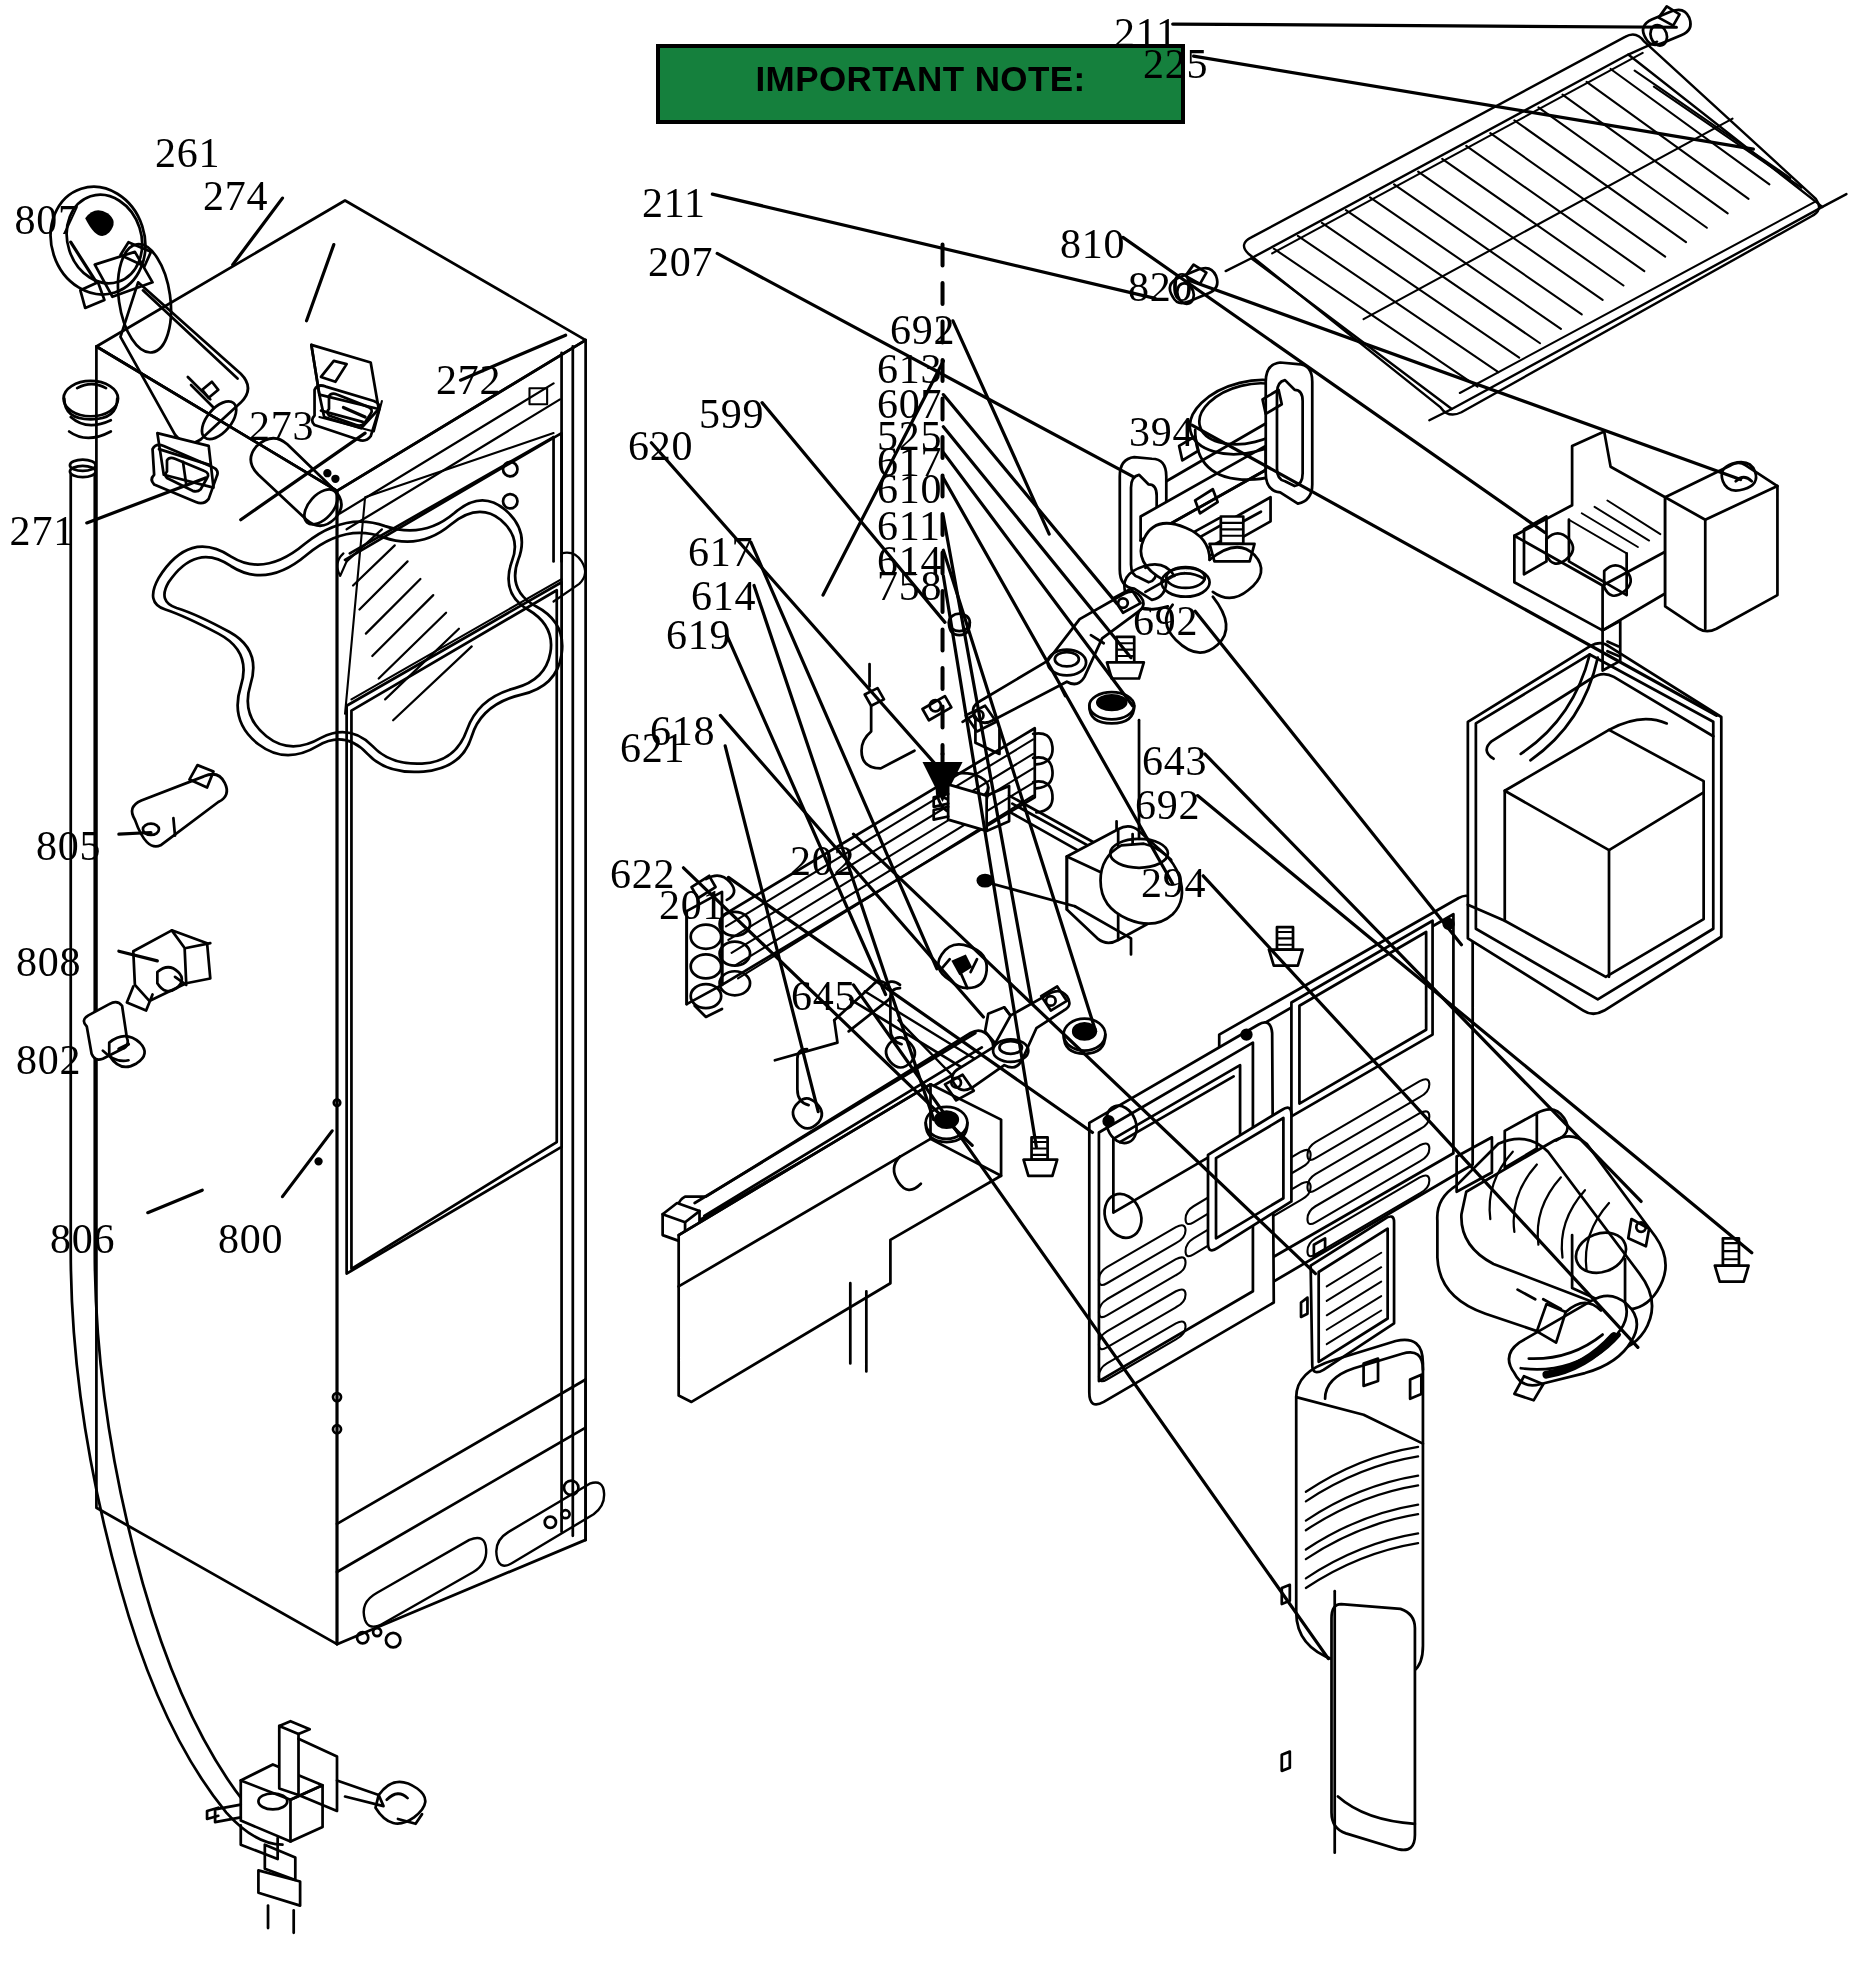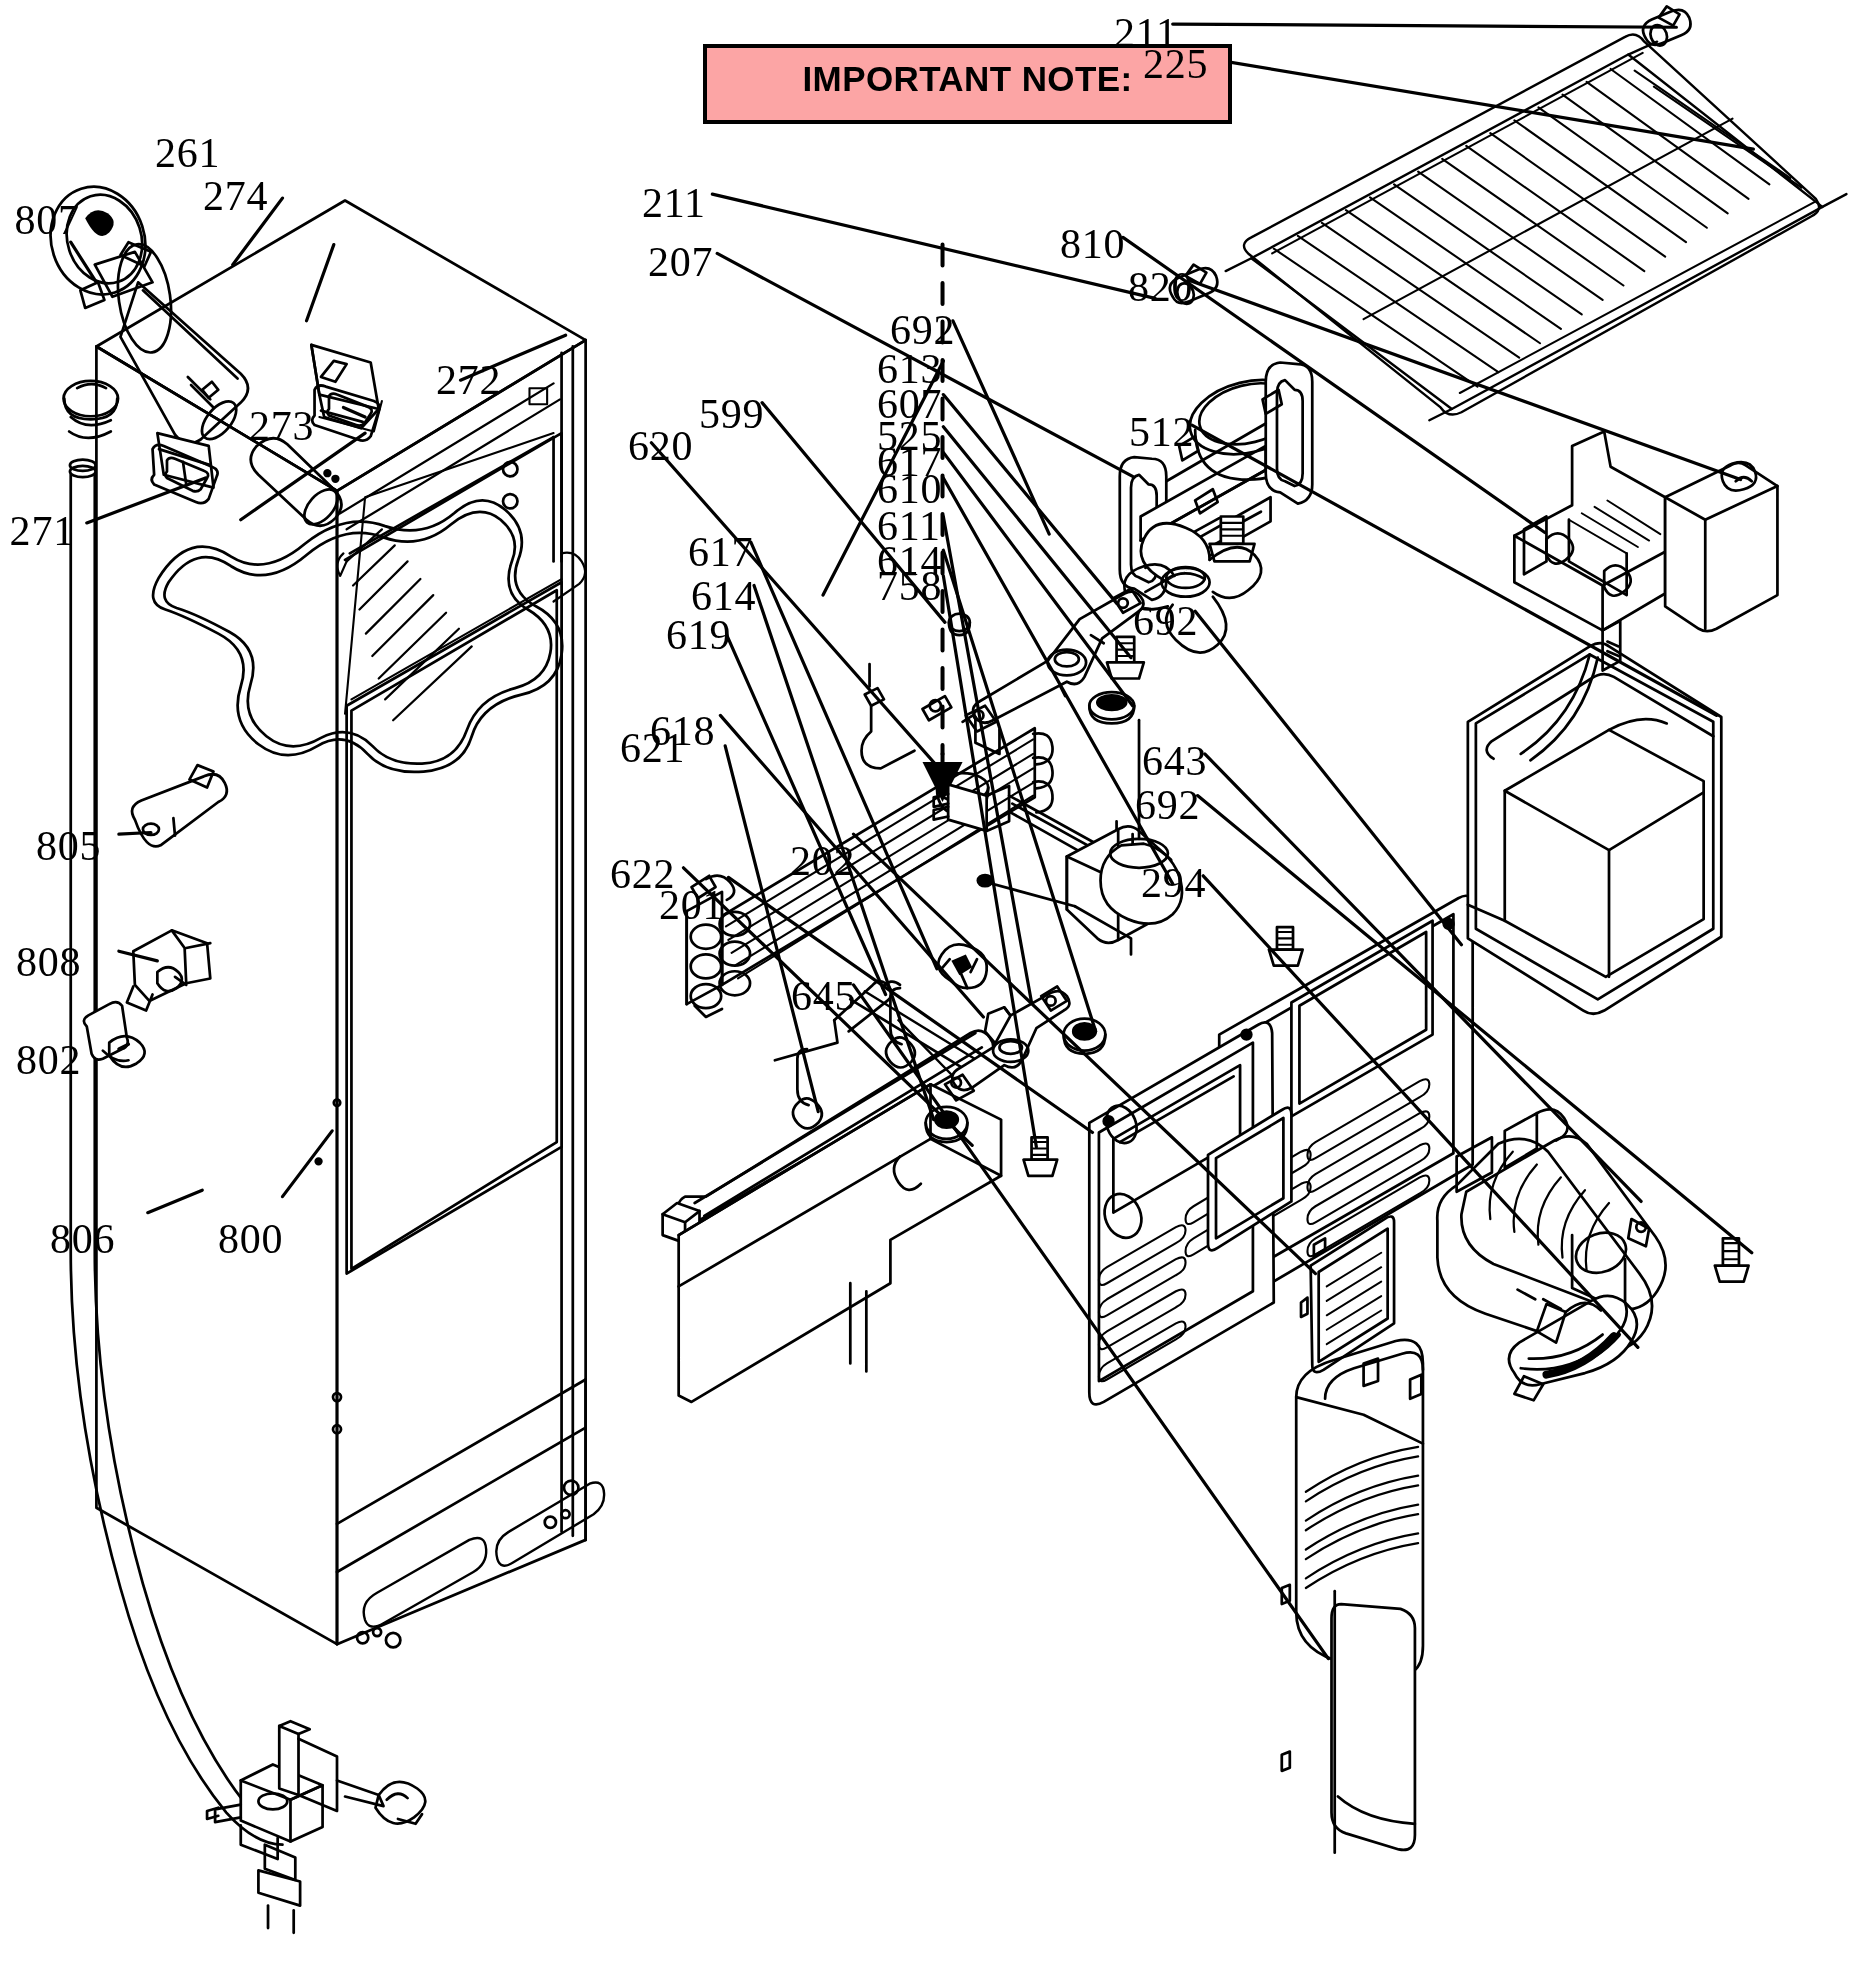--- a/index.html
+++ b/index.html
@@ -1,22 +1,22 @@
 <!DOCTYPE html>
 <html style="font-size:13px"><head>
 <meta charset="utf-8">
 <style>
   html,body{margin:0;padding:0;background:#fff;}
   #root{position:relative;width:1861px;height:1985px;background:#fff;
         font-family:"Liberation Sans", sans-serif;overflow:hidden;}
   #art{position:absolute;left:0;top:0;width:1861px;height:1985px;}
   .lbl{position:absolute;font-family:"Liberation Serif", serif;font-size:42px;
        color:#000;letter-spacing:0.8px;white-space:nowrap;line-height:1;}
-  .note{position:absolute;background:#fca5a5;border:4.8px solid #000;box-sizing:border-box;
-        text-align:center;padding:11.2px 14.4px 14.4px 14.4px;margin-left:47px;}
+  .note{position:absolute;background:#15803d;border:4.8px solid #000;box-sizing:border-box;
+        text-align:center;padding:11.2px 14.4px 14.4px 14.4px;}
   .note::after{content:"";position:absolute;left:11.2px;top:11.2px;width:100%;height:100%;
         background:#000;z-index:-1;}
   .note-title{font-family:"Liberation Sans", sans-serif;font-weight:bold;font-size:35px;
         letter-spacing:0.4px;margin-bottom:6.4px;}
   .note-body{font-family:"Liberation Sans", sans-serif;font-size:24px;line-height:1.18;}
   .note-body b{font-weight:bold;}
 </style>
 </head>
 <body>
 
@@ -722,21 +722,21 @@
       <div class="lbl" style="left: 877px; top: 441px;">617</div>
       <div class="lbl" style="left: 877px; top: 468px;">610</div>
       <div class="lbl" style="left: 877px; top: 505px;">611</div>
       <div class="lbl" style="left: 877px; top: 540px;">614</div>
       <div class="lbl" style="left: 877px; top: 565px;">758</div>
       <div class="lbl" style="left: 688px; top: 531px;">617</div>
       <div class="lbl" style="left: 691px; top: 575px;">614</div>
       <div class="lbl" style="left: 1133px; top: 600px;">692</div>
       <div class="lbl" style="left: 1060px; top: 223px;">810</div>
       <div class="lbl" style="left: 1128px; top: 266px;">820</div>
-      <div class="lbl" style="left: 1129px; top: 411px;">512</div>
+      <div class="lbl" style="left: 1129px; top: 411px;">394</div>
       <div class="lbl" style="left: 1142px; top: 740px;">643</div>
       <div class="lbl" style="left: 1135px; top: 784px;">692</div>
       <div class="lbl" style="left: 1141px; top: 862px;">294</div>
       <div class="lbl" style="left: 791px; top: 975px;">645</div>
     </div>
 
 </div>
 
 
 </body></html>

